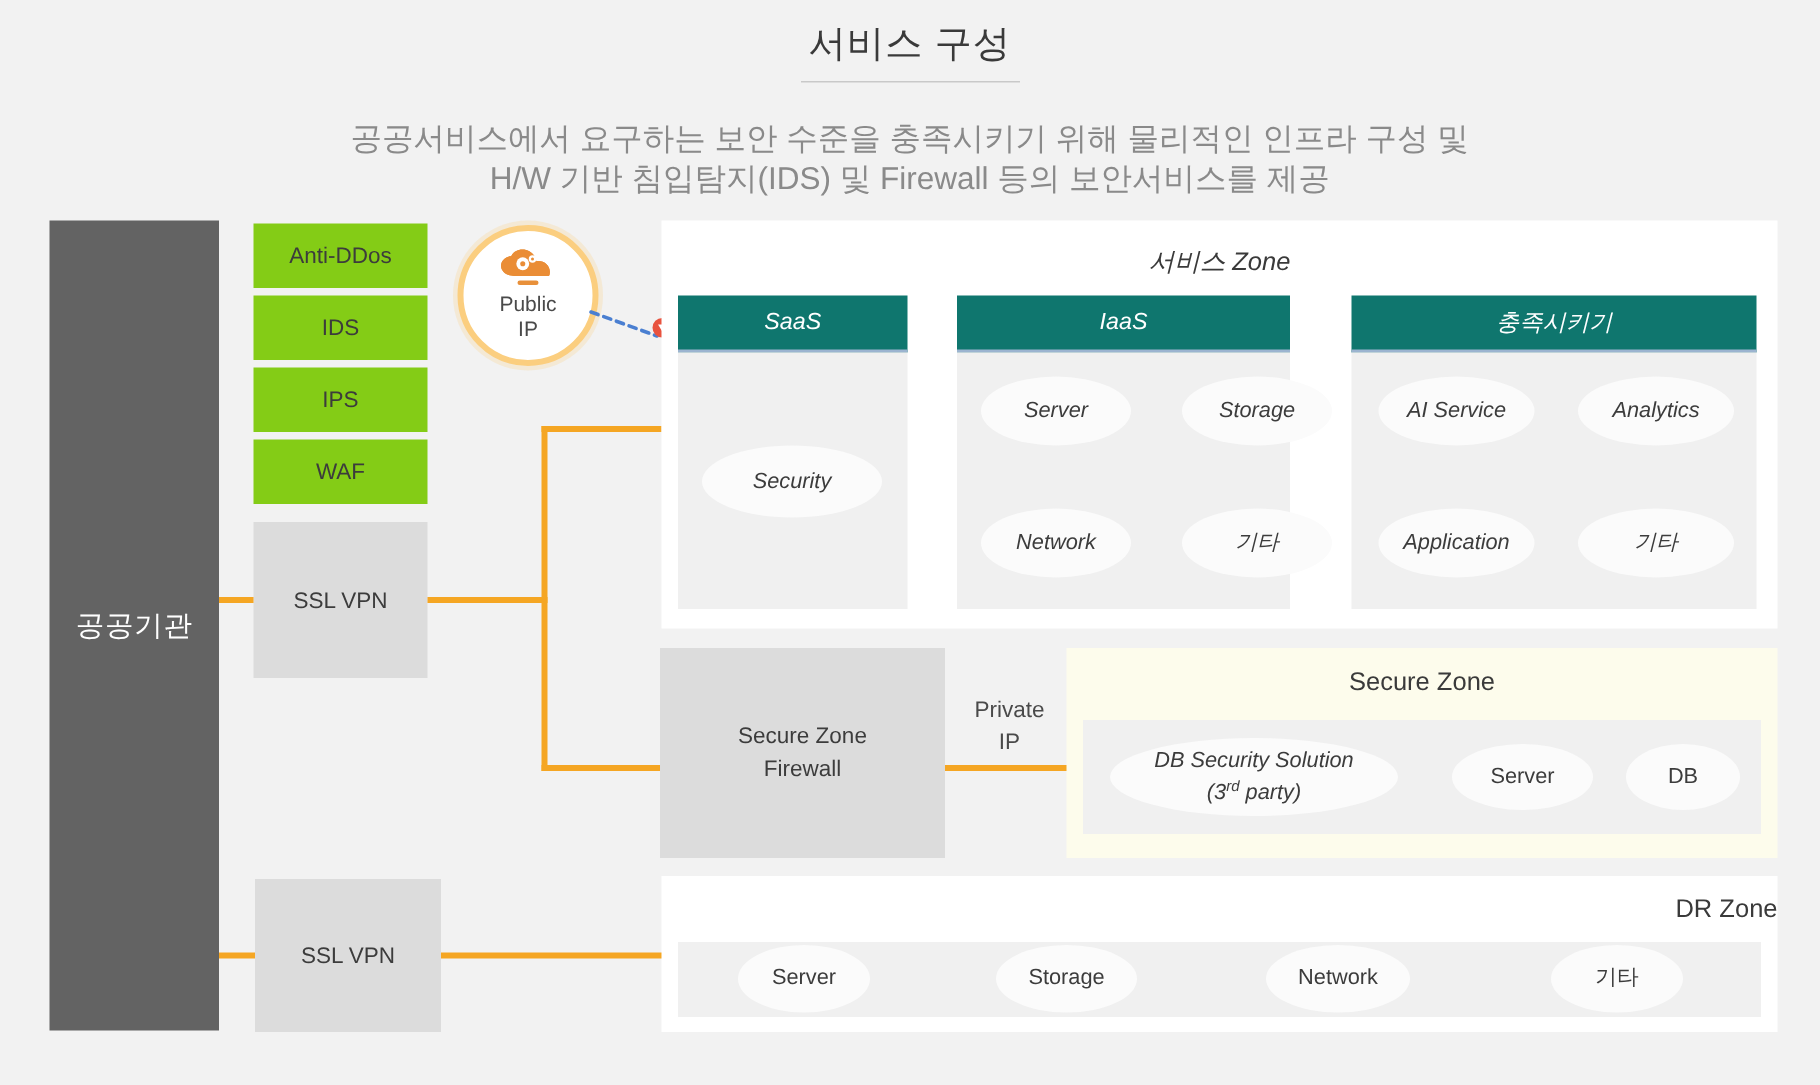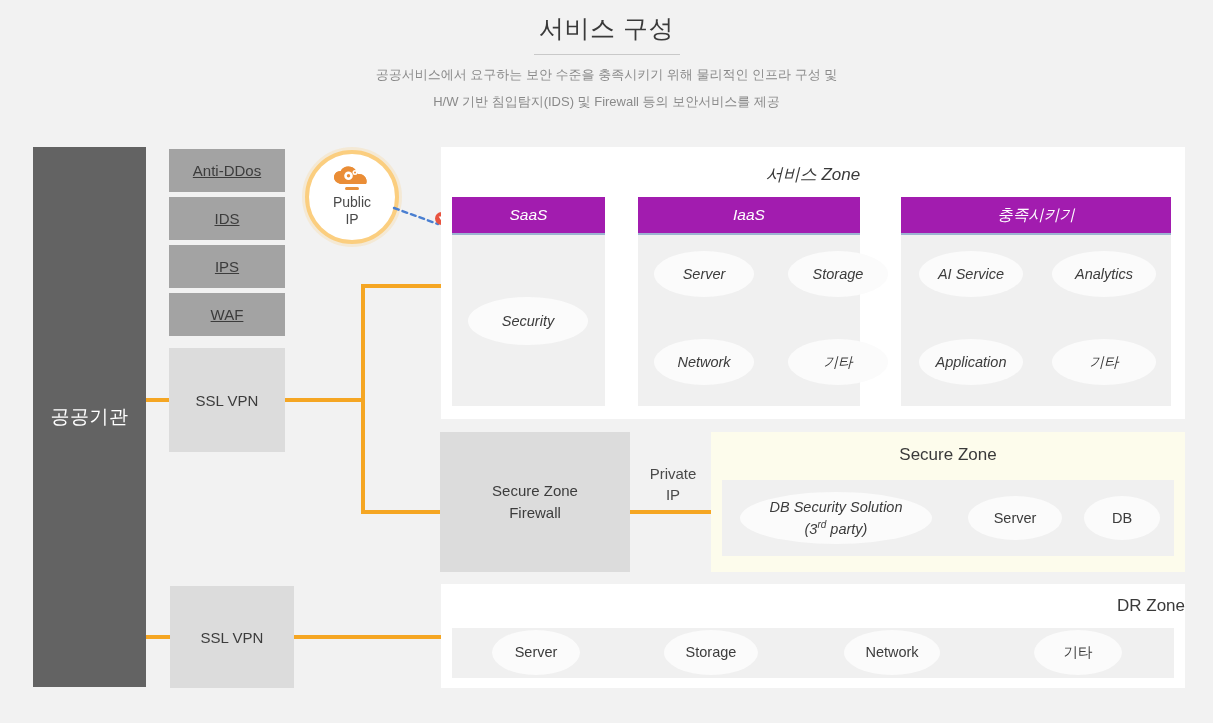--- a/index.html
+++ b/index.html
@@ -16,39 +16,39 @@
   .header { position: absolute; left: 0; top: 0; width: 1213px; text-align: center; }
   .page-title {
     font-size: 25px; color: #3a3a3a; letter-spacing: 0.5px;
     padding-top: 12px; font-weight: 400;
   }
   .title-rule {
     width: 146px; height: 1px; background: #c9c9c9;
     margin: 9px auto 0 auto;
   }
   .subtitle {
-    margin-top: 6px; font-size: 13px; color: #8a8a8a;
+    margin-top: 24px; font-size: 21px; color: #8a8a8a;
     line-height: 27px; font-weight: 400;
   }
 
   
   .org-block {
     position: absolute; left: 33px; top: 147px;
     width: 113px; height: 540px;
     background: #636363;
     display: flex; align-items: center; justify-content: center;
   }
   .org-label { color: #ffffff; font-size: 19px; letter-spacing: 0.5px; }
 
   
   .sec-box {
     position: absolute; left: 169px; width: 116px; height: 43px;
-    background: #a3a3a3;
-    display: flex; align-items: center; justify-content: center;
-    font-size: 15px; color: #3c3c3c; text-decoration: underline;
+    background: #84cc16;
+    display: flex; align-items: center; justify-content: center;
+    font-size: 15px; color: #3c3c3c;
   }
   .sec-box.b0 { top: 149px; }
   .sec-box.b1 { top: 197px; }
   .sec-box.b2 { top: 245px; }
   .sec-box.b3 { top: 293px; }
 
   
   .vpn-box {
     position: absolute; background: #dcdcdc;
     display: flex; align-items: center; justify-content: center;
@@ -97,21 +97,21 @@
   }
 
   
   .service-zone { left: 441px; top: 147px; width: 744px; height: 272px; font-style: italic; }
   .service-zone .zone-title { margin-top: 16px; }
 
   .col {
     position: absolute; top: 50px;
   }
   .col-head {
-    background: #a21caf; color: #ffffff;
+    background: #0f766e; color: #ffffff;
     font-size: 15.5px; height: 38px;
     display: flex; align-items: center; justify-content: center;
     border-bottom: 2px solid #9cb4d0;
   }
   .col-body {
     background: #f0f0f0; position: relative;
   }
   .col-saas { left: 11px;  width: 153px; }
   .col-iaas { left: 177px; width: 242px; padding-left: 20px; }
   .col-addl { left: 460px; width: 270px; }

